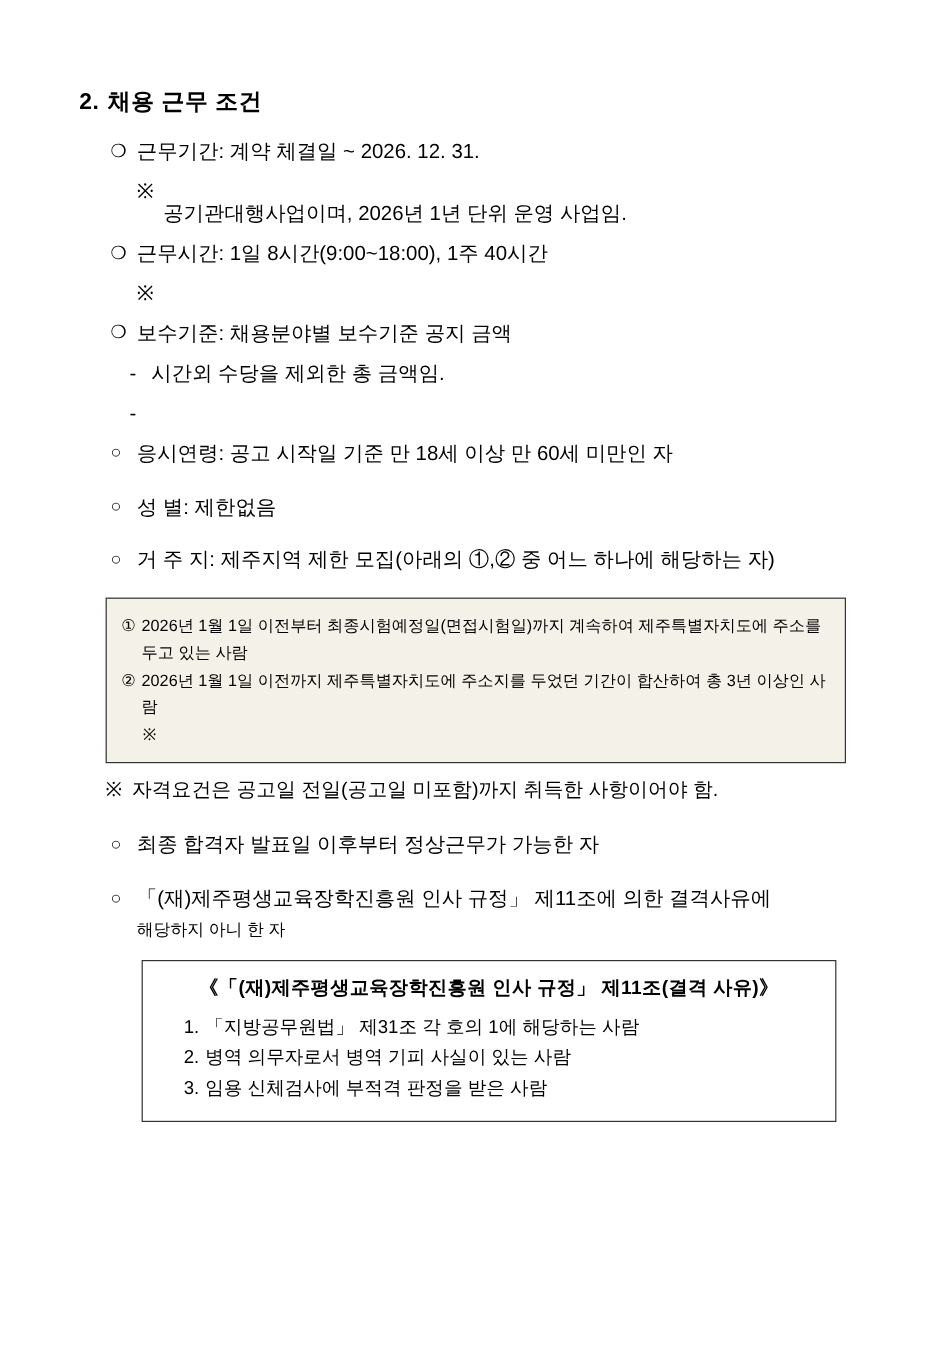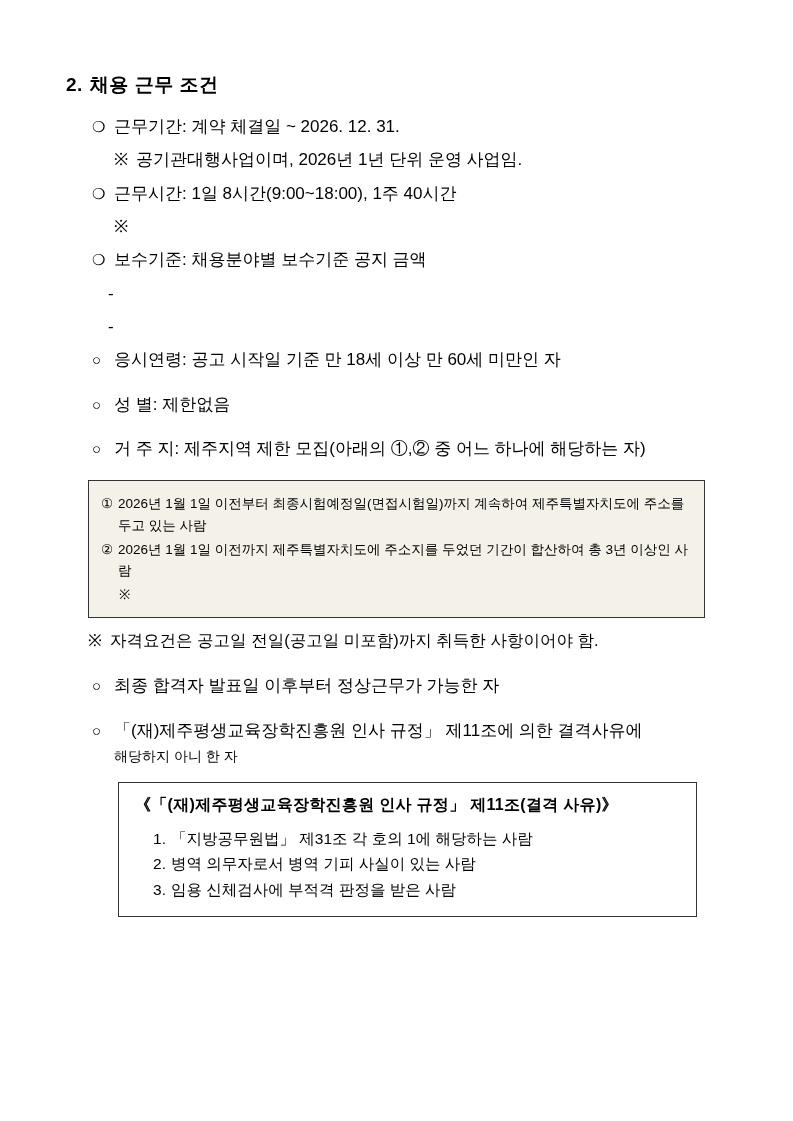--- a/index.html
+++ b/index.html
@@ -74,20 +74,21 @@
     line-height: 1.55;
     margin: 0 0 7px 0;
     padding-left: 52px;
   }
   .note-row .marker {
     flex: 0 0 auto;
     width: 22px;
   }
   .note-row .text {
     flex: 1 1 auto;
+    margin-top: 18px;
   }
 
   
   .dash-row {
     display: flex;
     align-items: flex-start;
     font-size: 17px;
     line-height: 1.55;
     margin: 0 0 7px 0;
     padding-left: 46px;
@@ -146,21 +147,21 @@
   
   .outline-box {
     border: 1px solid #333333;
     background: #ffffff;
     margin: 14px 18px 0 56px;
     padding: 12px 16px 14px 16px;
   }
   .outline-box .box-title {
     font-size: 16px;
     font-weight: bold;
-    text-align: left;
+    text-align: center;
     margin-bottom: 10px;
     letter-spacing: 0.3px;
   }
   .outline-box .box-item {
     display: flex;
     align-items: flex-start;
     font-size: 15.5px;
     line-height: 1.65;
     padding-left: 10px;
   }
@@ -209,20 +210,21 @@
     <span class="marker">※</span>
   </div>
 
   <div class="bullet-row">
     <span class="marker">❍</span>
     <span class="text">보수기준: 채용분야별 보수기준 공지 금액</span>
   </div>
 
   <div class="dash-row">
     <span class="marker">-</span>
+    <span class="text">시간외 수당을 제외한 총 금액임.</span>
   </div>
 
   <div class="dash-row">
     <span class="marker">-</span>
   </div>
 
 
   <div class="loose">
     <div class="bullet-row">
       <span class="marker">○</span>

